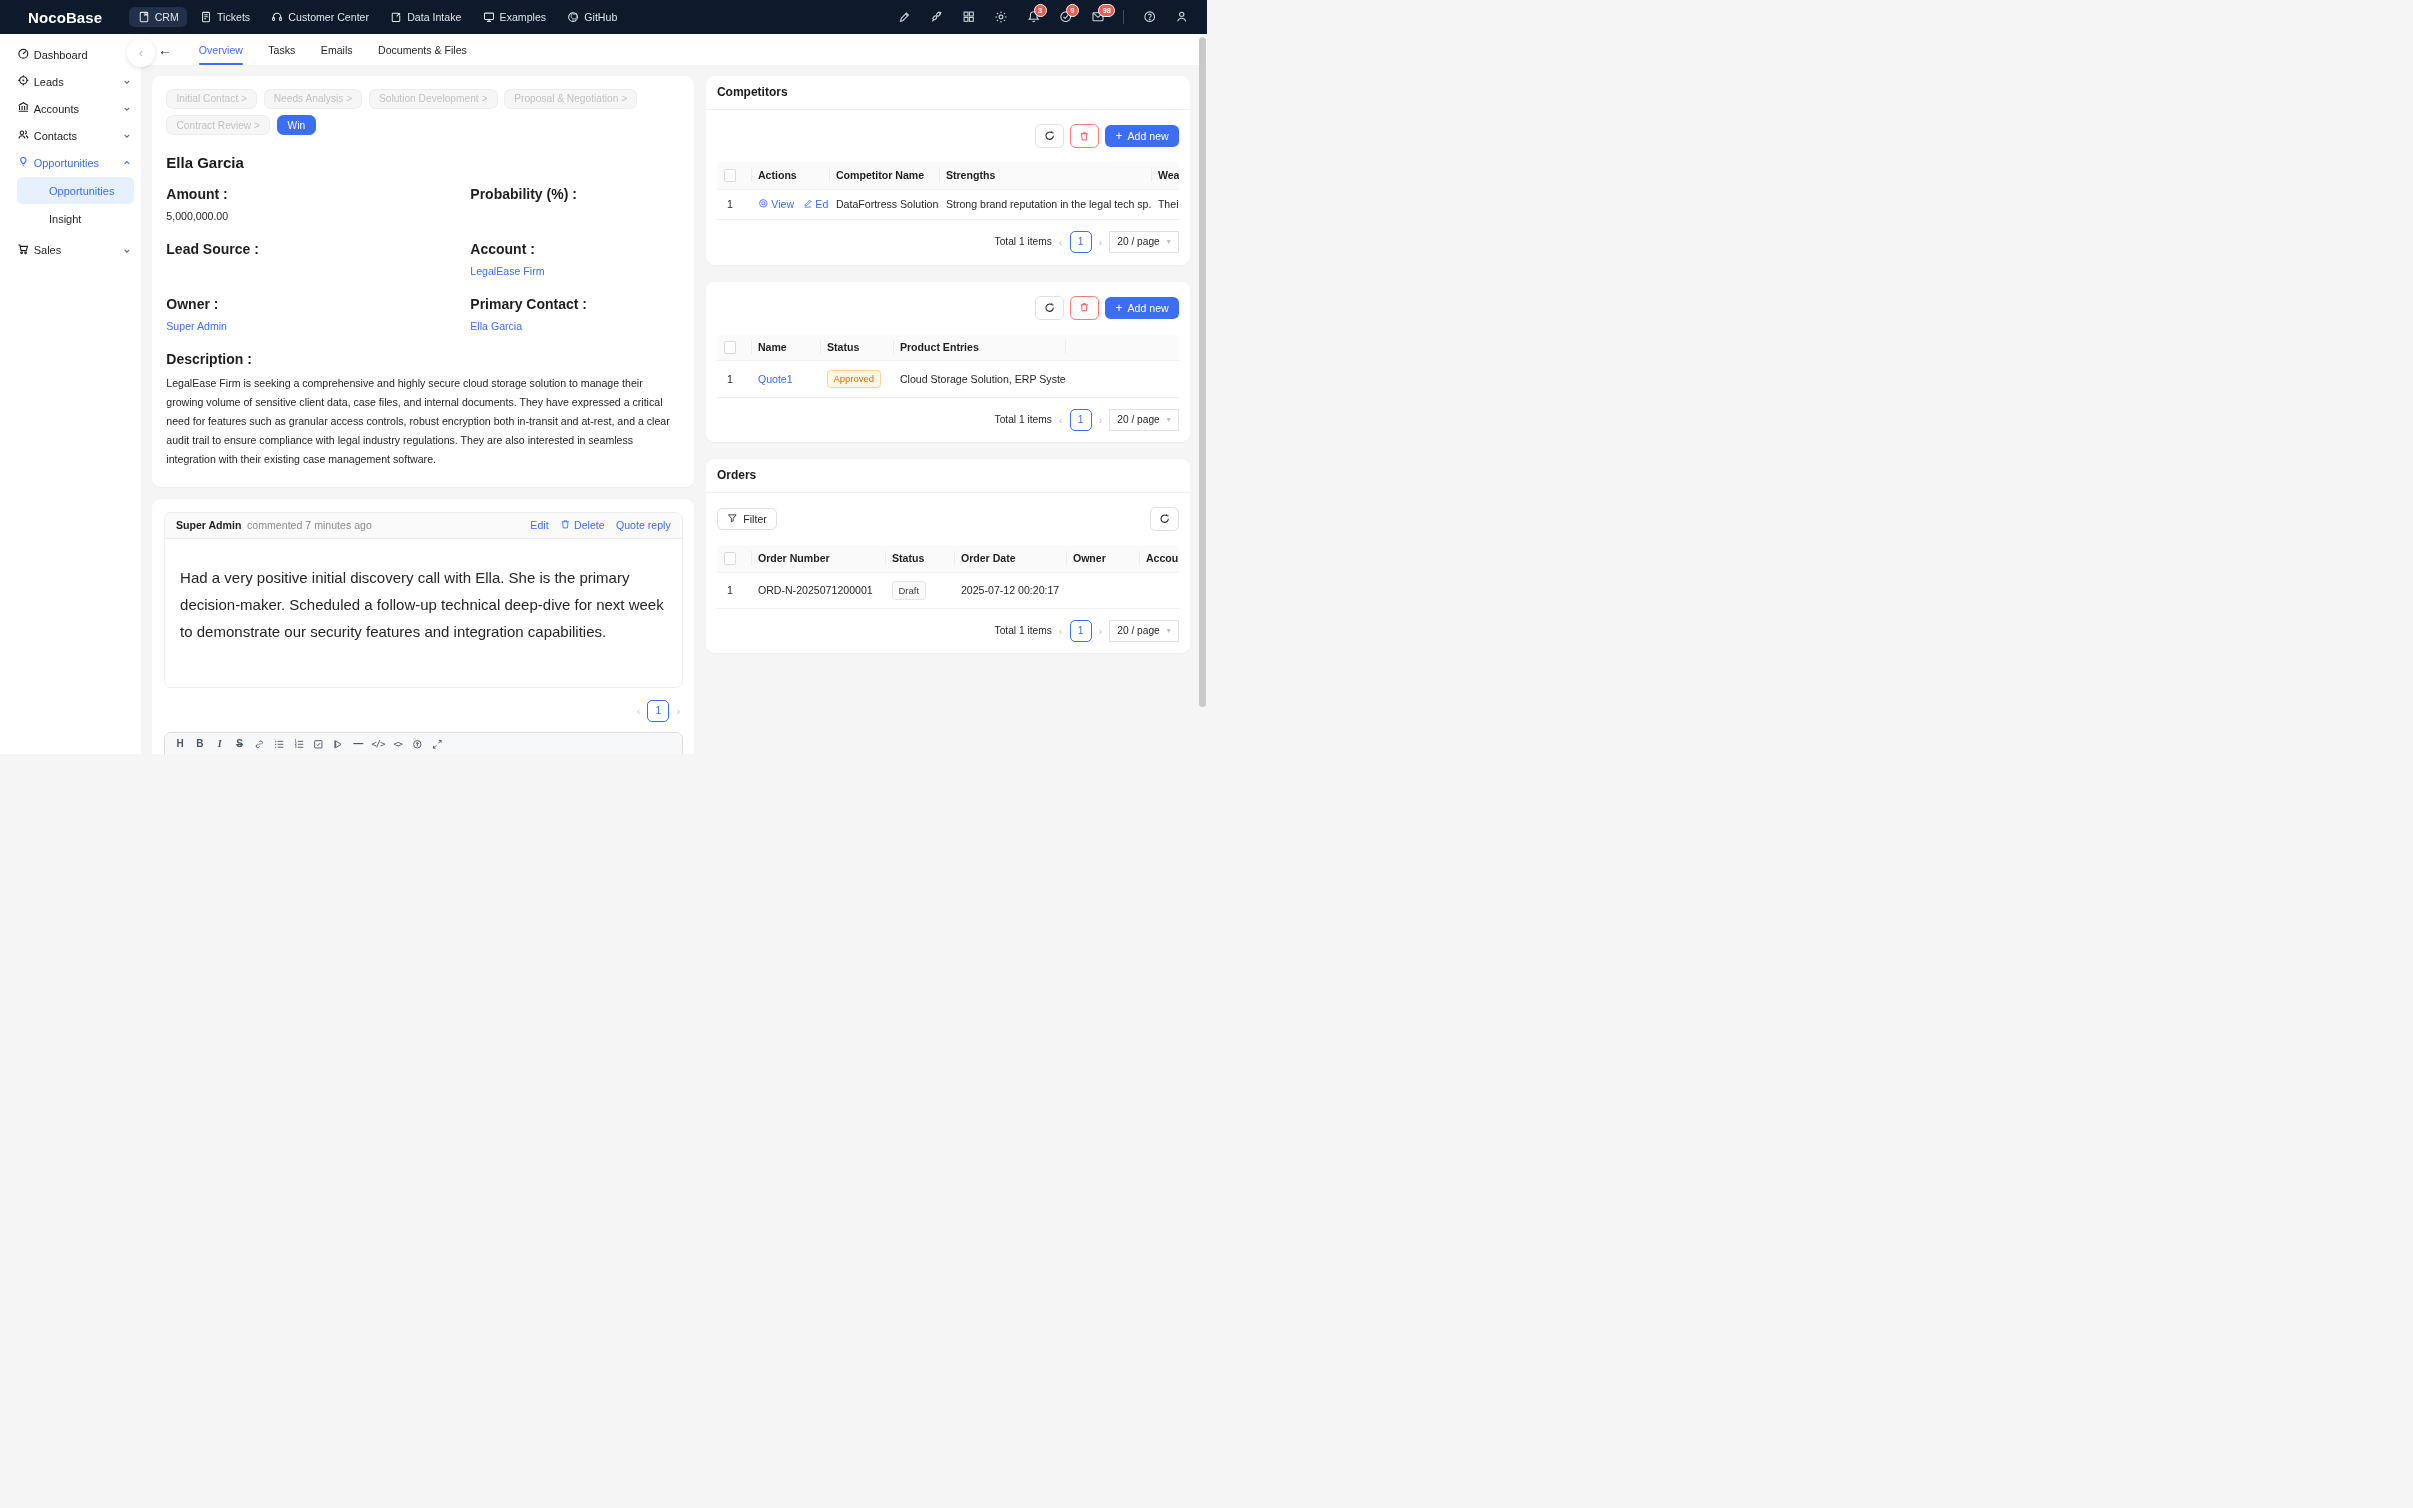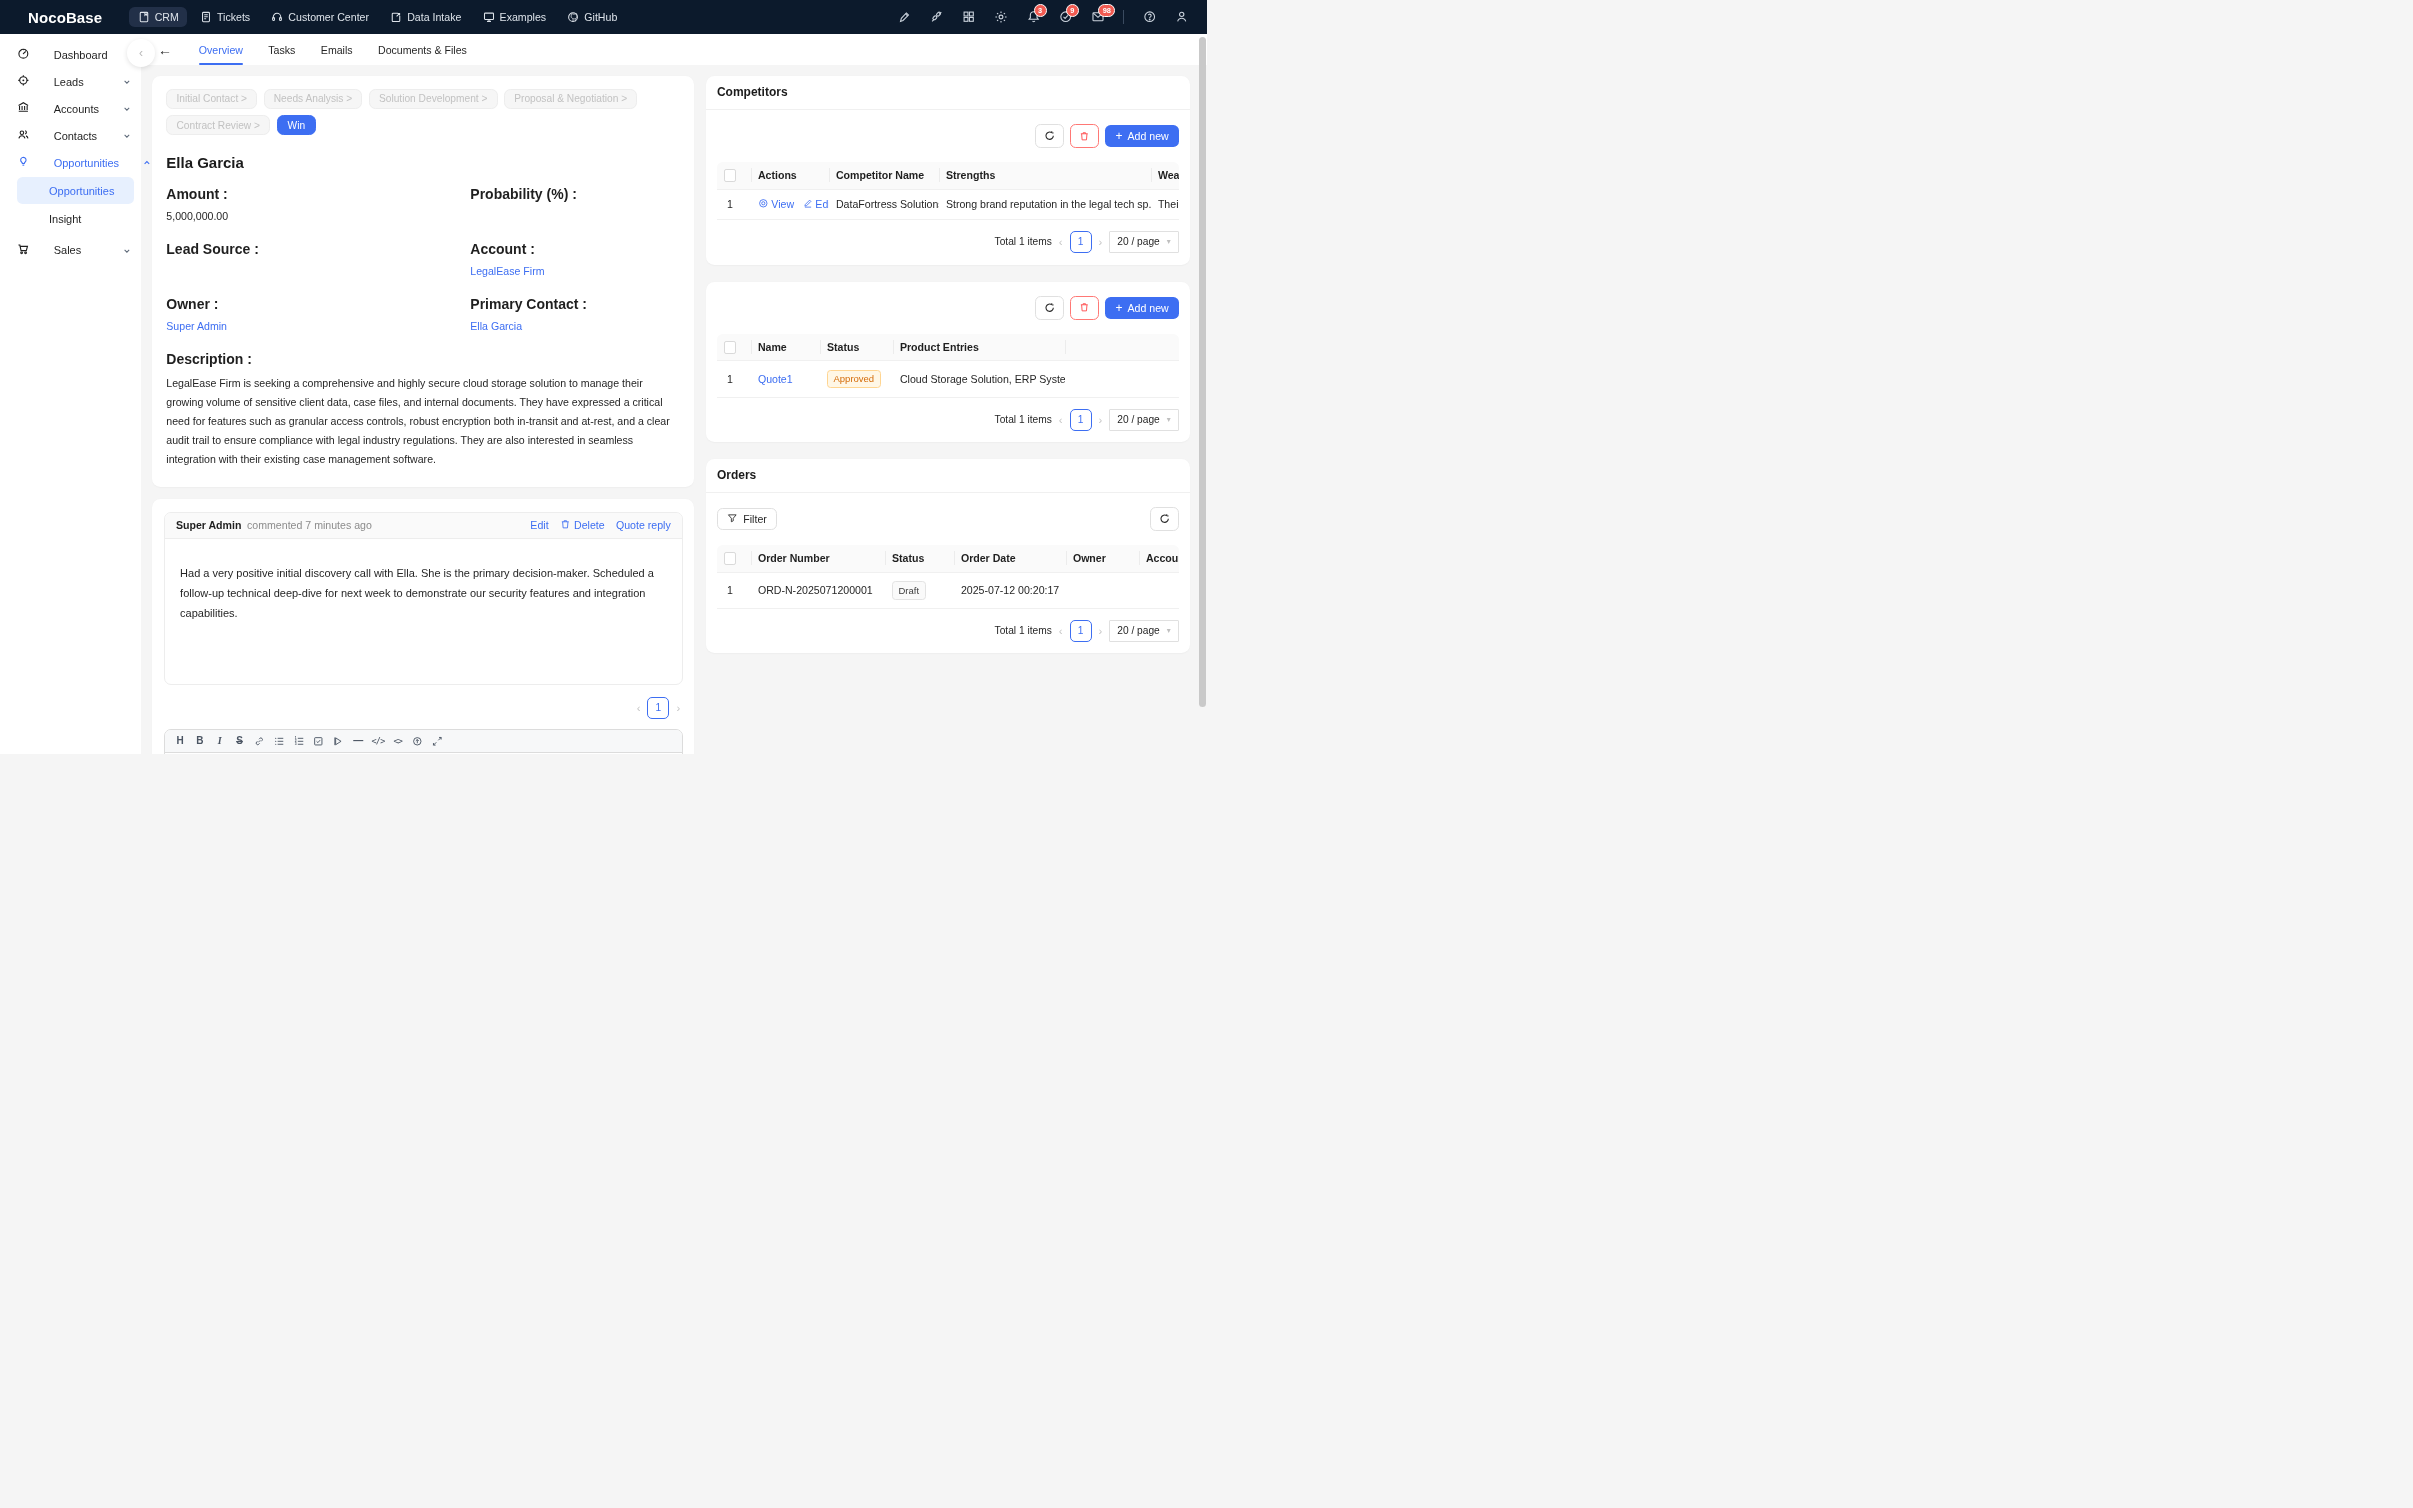--- a/index.html
+++ b/index.html
@@ -19,21 +19,21 @@
   .nav-item svg{display:block;}
   .nav-right{margin-left:auto;display:flex;align-items:center;gap:18.3px;padding-right:18.3px;}
   .nav-icon{position:relative;width:14px;height:14px;display:flex;align-items:center;justify-content:center;cursor:pointer;}
   .nav-badge{position:absolute;top:-6.4px;left:7px;background:#f25b52;color:#fff;font-size:7.4px;line-height:1;padding:2.1px 3.5px;border-radius:6.4px;border:1.4px solid #fff;font-weight:700;}
   .nav-divider{width:0.7px;height:14px;background:#3a4a5f;}
   
   .body-row{display:flex;height:721px;}
   .sidebar{width:141px;background:#fff;flex:none;padding-top:7px;position:relative;z-index:2;}
   .content{flex:1;display:flex;flex-direction:column;min-width:0;position:relative;}
   
-  .side-item{display:flex;align-items:center;height:27px;padding:0 10px 0 17px;font-size:11px;color:#1f1f1f;cursor:pointer;gap:24px;}
+  .side-item{display:flex;align-items:center;height:27px;padding:0 10px 0 17px;font-size:11px;color:#1f1f1f;cursor:pointer;gap:4px;}
   .side-item .lbl{flex:1;}
   .side-item .chev{color:#5f6b7a;}
   .side-item.active{color:#3d6ef2;}
   .side-item.active .chev{color:#3d6ef2;}
   .side-sub{display:flex;align-items:center;height:27px;margin:1.4px 7px 1.4px 17px;padding-left:32px;font-size:11px;border-radius:5.6px;cursor:pointer;color:#1f1f1f;}
   .side-sub.active{background:#e7f0fe;color:#3d6ef2;}
   .collapse-btn{position:absolute;left:127px;top:39px;width:28px;height:28px;border-radius:50%;background:#fff;
     box-shadow:0 1.4px 5.6px rgba(0,0,0,.12);display:flex;align-items:center;justify-content:center;color:#b9b9b9;font-size:12px;z-index:5;cursor:pointer;}
   
   .tabbar{height:31px;background:#fff;display:flex;align-items:center;padding-left:17px;gap:25.4px;flex:none;}
@@ -59,21 +59,21 @@
   .field.full{grid-column:1 / -1;}
   .desc-text{font-size:10.6px;line-height:1.78;color:#262626;margin-top:1.4px;max-width:515px;}
   
   .comments-card{padding:12.7px 11.3px 17px;}
   .comment-box{border:0.7px solid #ededed;border-radius:7px;overflow:hidden;}
   .comment-head{background:#fafafa;border-bottom:0.7px solid #ededed;padding:6.4px 11.3px;display:flex;align-items:center;font-size:10.6px;}
   .comment-author{font-weight:700;color:#1f1f1f;}
   .comment-meta{color:#8c8c8c;margin-left:5.6px;}
   .comment-actions{margin-left:auto;display:flex;align-items:center;gap:11.3px;color:#3d6ef2;font-size:10.6px;}
   .comment-actions .act{display:flex;align-items:center;gap:3.5px;cursor:pointer;}
-  .comment-body{padding:25.4px 15.5px 42px;font-size:11px;line-height:1.8;color:#262626;min-height:78px;}
+  .comment-body{padding:25.4px 15.5px 42px;font-size:15px;line-height:1.8;color:#262626;min-height:78px;}
   .pager{display:flex;justify-content:flex-end;align-items:center;gap:7px;margin:11.3px 2.8px 10px;}
   .pg-chev{color:#c5c5c5;font-size:11.3px;cursor:pointer;}
   .pg-num{min-width:20px;height:20px;border:0.7px solid #3d6ef2;color:#3d6ef2;border-radius:5px;display:flex;align-items:center;justify-content:center;font-size:10.2px;background:#fff;cursor:pointer;}
   .editor{border:0.7px solid #dcdcdc;border-radius:7px;overflow:hidden;}
   .editor-toolbar{background:#f7f8f9;border-bottom:0.7px solid #dcdcdc;display:flex;align-items:center;gap:2.8px;padding:3.5px 7px;}
   .tb{width:17px;height:15.5px;display:flex;align-items:center;justify-content:center;color:#4b5563;font-size:10px;cursor:pointer;font-weight:700;}
   .tb.italic{font-style:italic;font-family:"Liberation Serif",serif;}
   .tb.strike{text-decoration:line-through;}
   .tb.mono{font-family:"DejaVu Sans Mono",monospace;font-weight:400;font-size:8.5px;letter-spacing:-0.7px;}
   .editor-area{height:119px;background:#fff;outline:none;}

